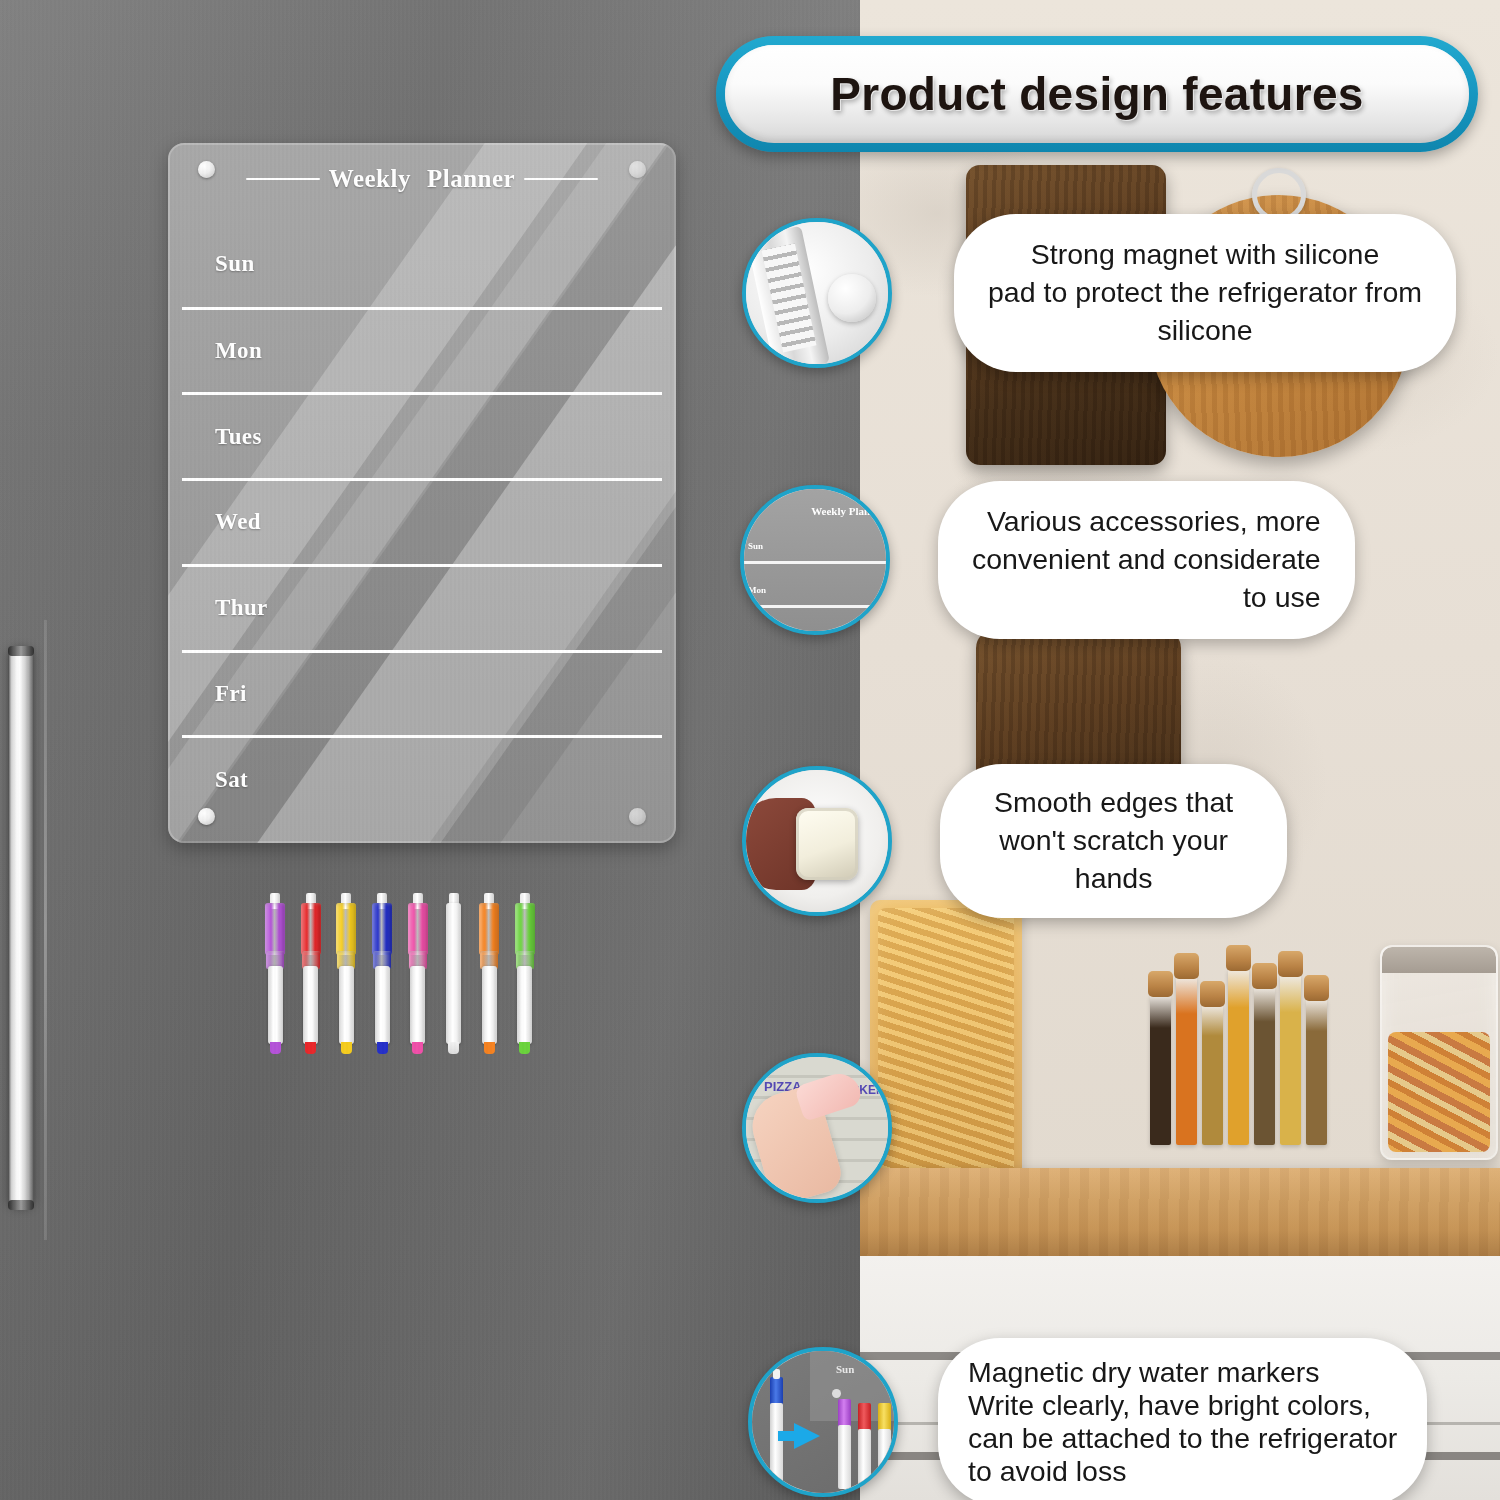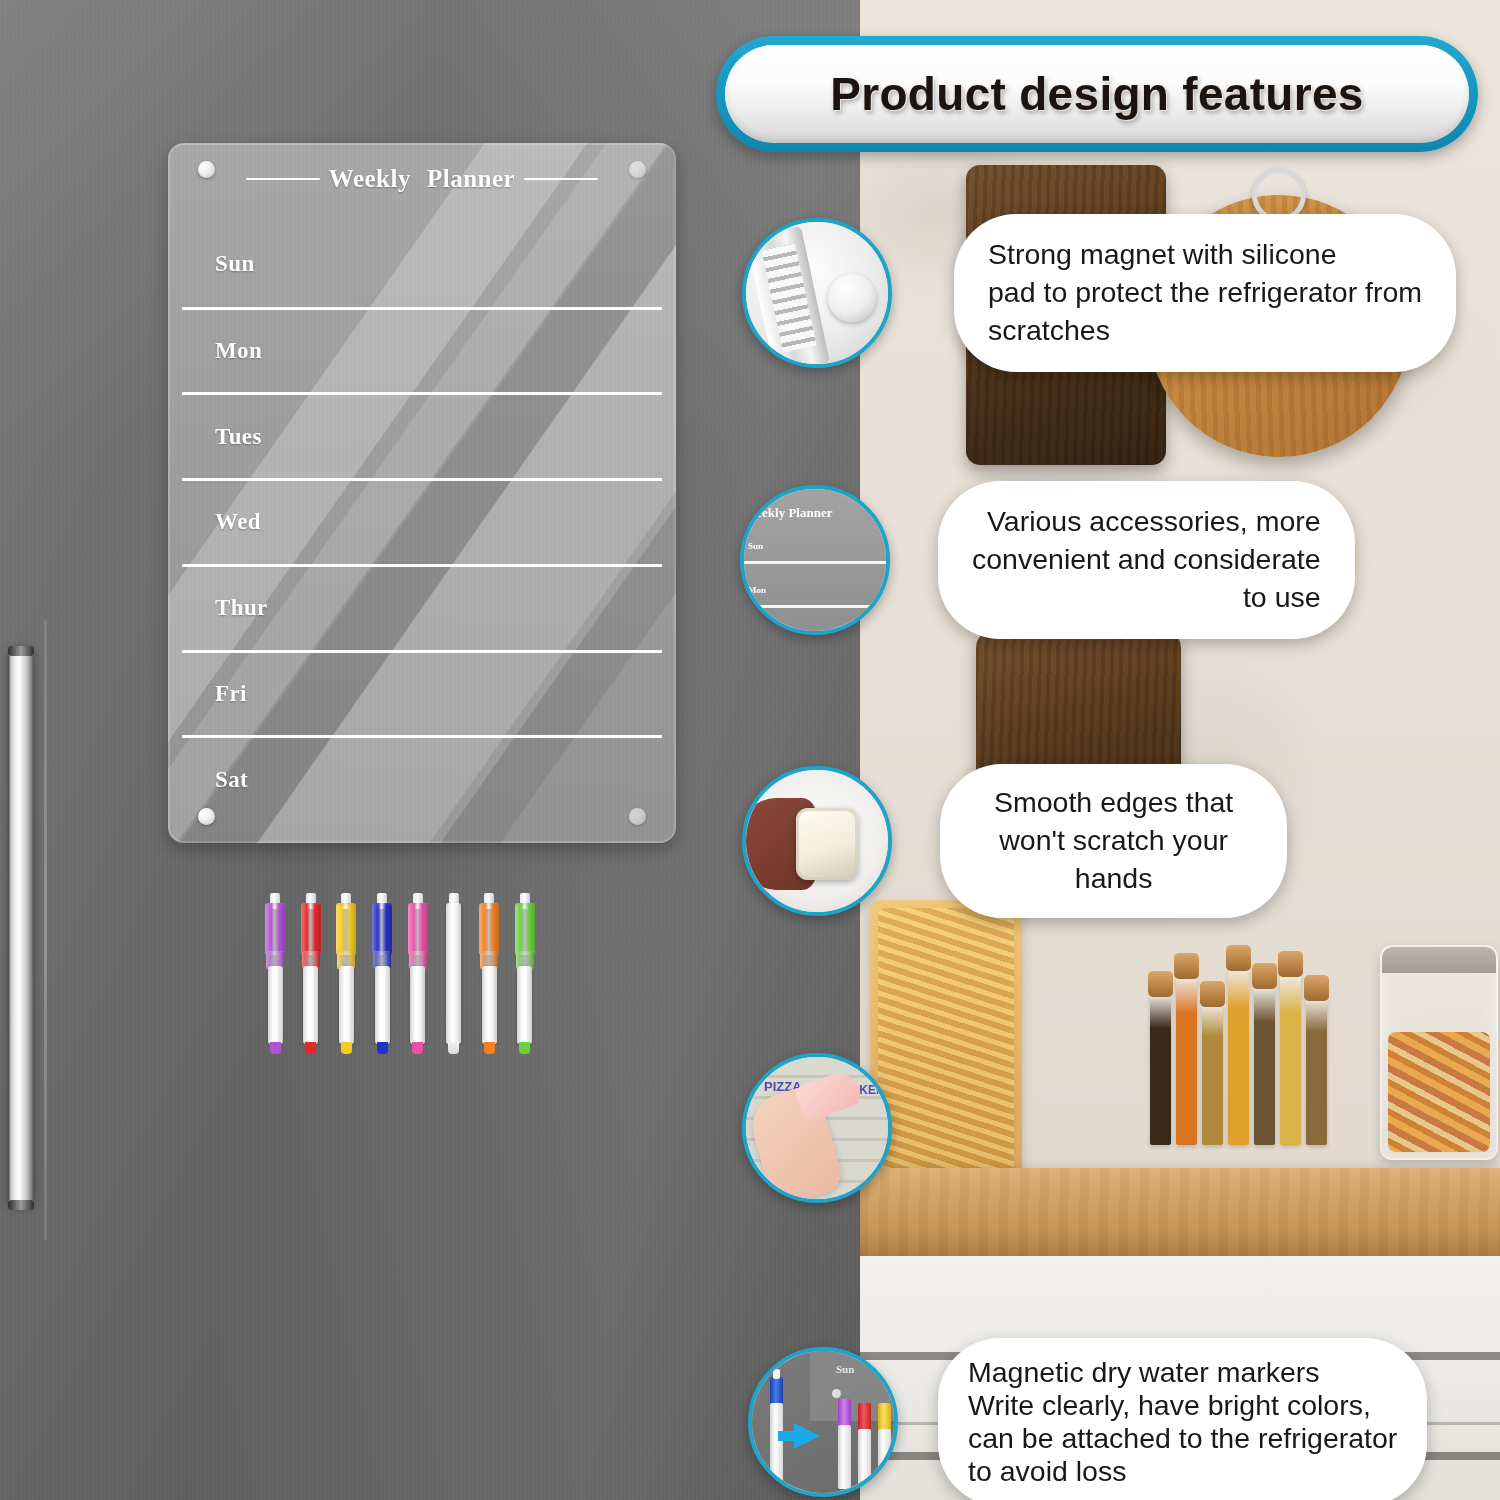--- a/index.html
+++ b/index.html
@@ -248,21 +248,21 @@
   }
   .bubble{
     background:#ffffff; border-radius:62px;
     padding:22px 34px;
     box-shadow:0 5px 15px rgba(0,0,0,0.26);
     color:#181818;
   }
   .bubble p{ font-size:28.5px; line-height:1.33; white-space:nowrap; }
   .bubble.tight p{ line-height:1.16; }
 
-  #feature-1{ left:742px; top:214px; }
+  #feature-1{ left:742px; top:214px;text-align:center; }
   #feature-1 .bubble{ margin-left:62px; }
   #feature-2{ left:740px; top:481px; }
   #feature-2 .bubble{ margin-left:48px; text-align:right; }
   #feature-3{ left:742px; top:764px; }
   #feature-3 .bubble{ margin-left:48px; text-align:center; padding:20px 54px; }
   #feature-4{ left:742px; top:1053px; }
   #feature-4 .bubble{ margin-left:48px; }
   #feature-5{ left:748px; top:1338px; }
   #feature-5 .bubble{ margin-left:40px; padding:18px 30px; }
 
@@ -270,22 +270,22 @@
   .t1-bg{ position:absolute; inset:0; background:radial-gradient(circle at 40% 35%, #ffffff 0%, #ececec 55%, #cfcfcf 100%); }
   .t1-edge{ position:absolute; left:14px; top:8px; width:56px; height:140px; transform:rotate(-12deg);
     background:linear-gradient(90deg,#ffffff,#d9d9d9 40%,#f4f4f4 70%,#bdbdbd); border-radius:6px; }
   .t1-stripe{ position:absolute; left:26px; top:24px; width:34px; height:104px; transform:rotate(-12deg);
     background:repeating-linear-gradient(180deg,#f7f7f7 0 7px,#b8b8b8 7px 11px); }
   .t1-magnet{ position:absolute; left:82px; top:52px; width:48px; height:48px; border-radius:50%;
     background:radial-gradient(circle at 36% 30%, #ffffff, #ededed 55%, #b9b9b9 100%);
     box-shadow:0 2px 5px rgba(0,0,0,0.25); }
 
   .t2-bg{ position:absolute; inset:0; background:linear-gradient(180deg,#a3a3a3,#8f8f8f); }
-  .t2-title{ position:absolute; left:0; right:0; top:16px; text-align:left; color:#fff;
-    font-family:"Liberation Serif", serif; font-size:13px; font-weight:700; }
+  .t2-title{ position:absolute; left:0; right:0; top:16px; text-align:right; color:#fff;
+    font-family:"Liberation Serif", serif; font-size:11px; font-weight:700; }
   .t2-line{ position:absolute; left:0; width:100%; height:3px; background:#fff; opacity:0.9; }
   .t2-day{ position:absolute; left:4px; color:#fff; font-family:"Liberation Serif", serif; font-size:9px; font-weight:700; }
 
   .t3-bg{ position:absolute; inset:0; background:radial-gradient(circle at 50% 45%, #ffffff 0%, #f0efed 60%, #d4d2cf 100%); }
   .t3-wood{ position:absolute; left:-10px; top:28px; width:80px; height:92px; border-radius:50% 18% 18% 50%;
     background:linear-gradient(140deg,#8e4a3c,#6e3428); }
   .t3-mag{ position:absolute; left:50px; top:38px; width:62px; height:72px; border-radius:12px;
     background:linear-gradient(160deg,#fffdf2,#f2eedc 55%,#cfc9b4);
     box-shadow:0 2px 6px rgba(0,0,0,0.30), inset 0 0 0 3px rgba(210,205,188,0.7); }
 
@@ -482,21 +482,21 @@
 <div class="feature-row" id="feature-1">
   <div class="thumb">
     <div class="t1-bg"></div>
     <div class="t1-edge"></div>
     <div class="t1-stripe"></div>
     <div class="t1-magnet"></div>
   </div>
   <div class="bubble">
     <p>Strong magnet with silicone</p>
     <p>pad to protect the refrigerator from</p>
-    <p>scratches</p>
+    <p>silicone</p>
   </div>
 </div>
 
 <div class="feature-row" id="feature-2">
   <div class="thumb">
     <div class="t2-bg"></div>
     <div class="t2-title">Weekly  Planner</div>
     <div class="t2-day" style="top:52px">Sun</div>
     <div class="t2-line" style="top:72px"></div>
     <div class="t2-day" style="top:96px">Mon</div>

